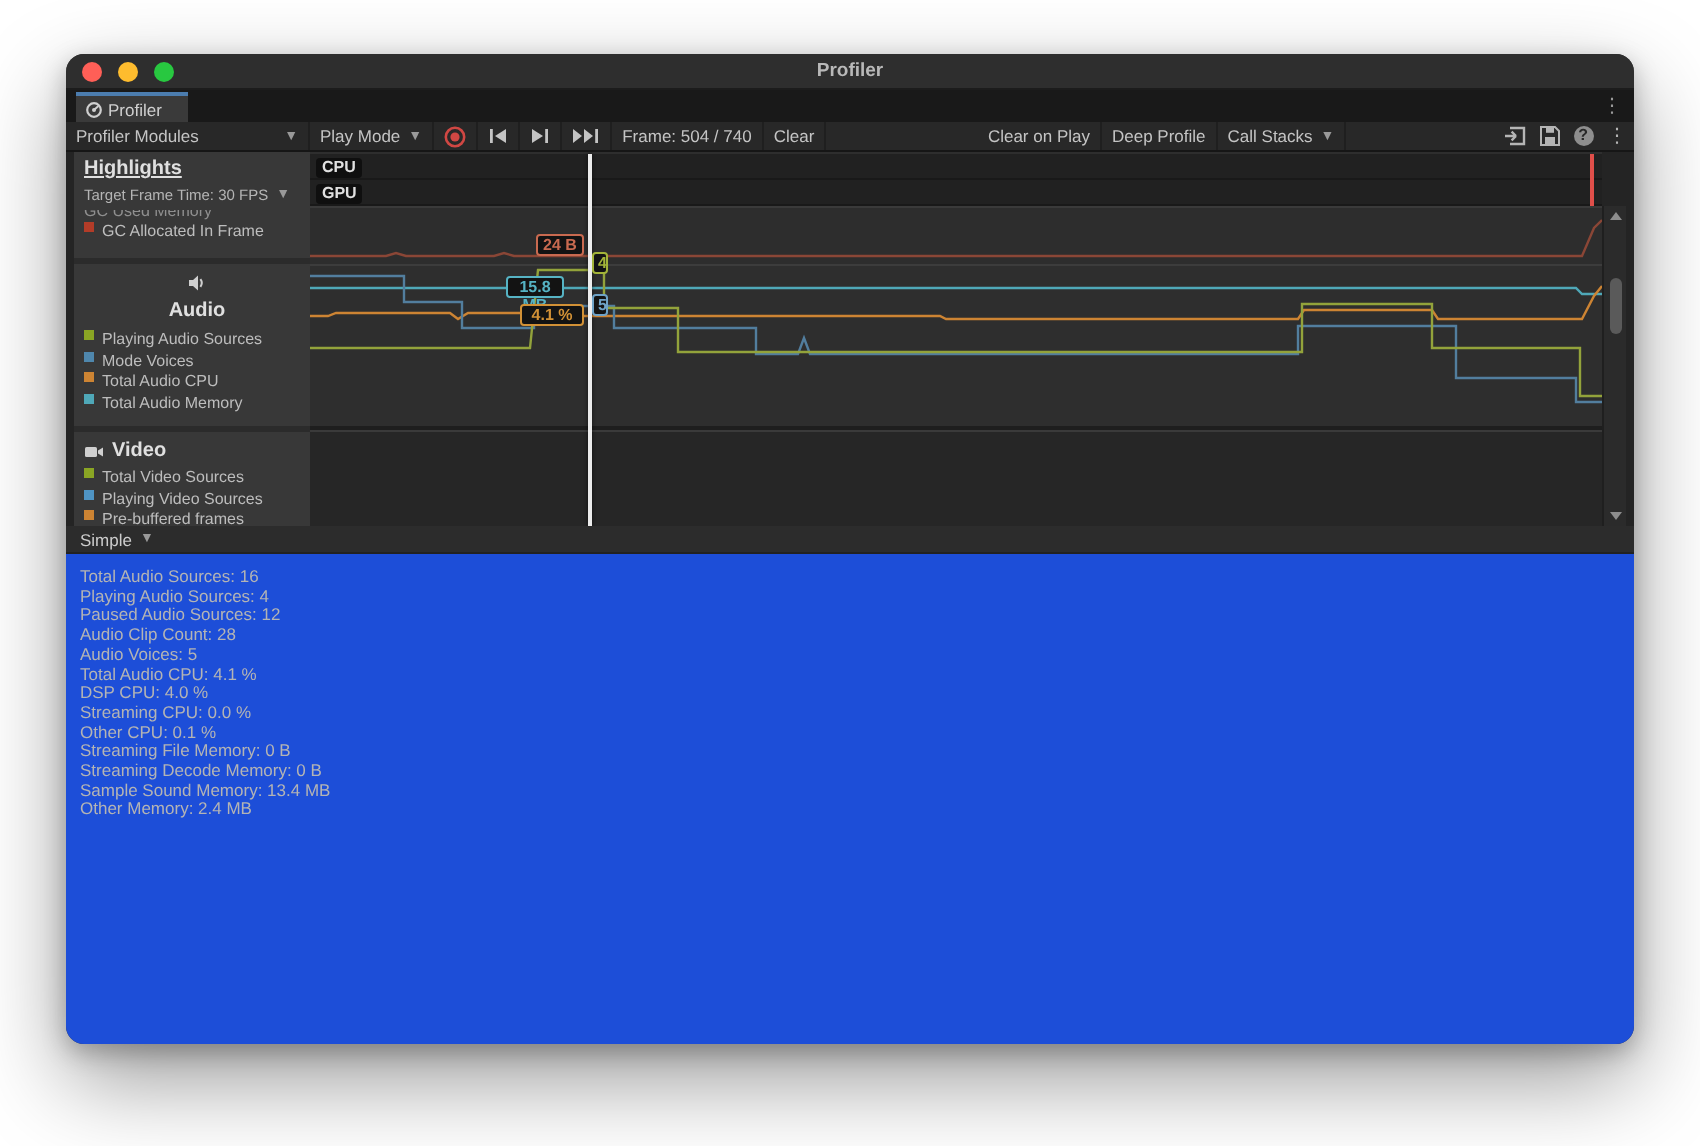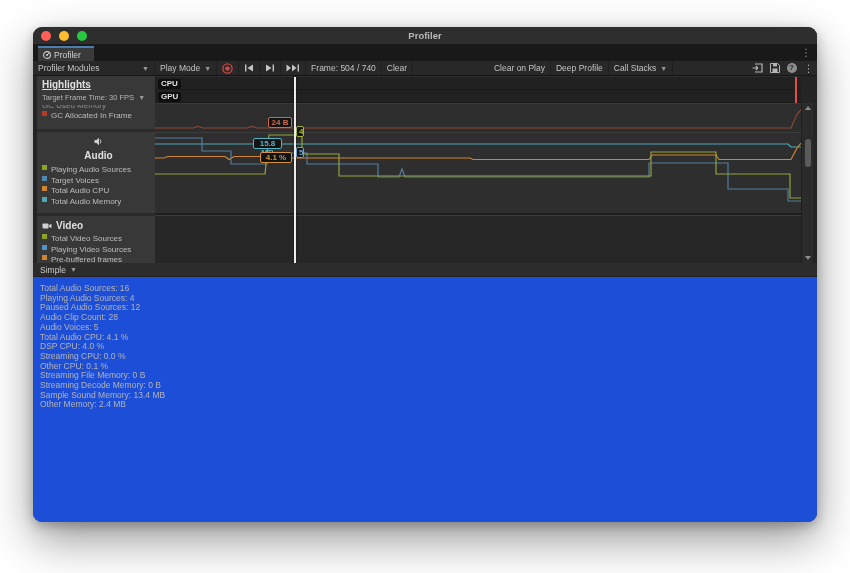--- a/index.html
+++ b/index.html
@@ -199,21 +199,21 @@
             </svg>
           <span class="sb-title">Audio</span>
         </div>
         <div style="margin-top:4px;">
           <div class="legend-item">
             <span class="legend-sq" style="background: rgb(138, 165, 36);"></span>
             <span class="legend-label">Playing Audio Sources</span>
           </div>
           <div class="legend-item">
             <span class="legend-sq" style="background: rgb(79, 135, 173);"></span>
-            <span class="legend-label">Target Voices</span>
+            <span class="legend-label">Mode Voices</span>
           </div>
           <div class="legend-item">
             <span class="legend-sq" style="background: rgb(205, 132, 51);"></span>
             <span class="legend-label">Total Audio CPU</span>
           </div>
           <div class="legend-item">
             <span class="legend-sq" style="background: rgb(79, 168, 184);"></span>
             <span class="legend-label">Total Audio Memory</span>
           </div>
         </div>

